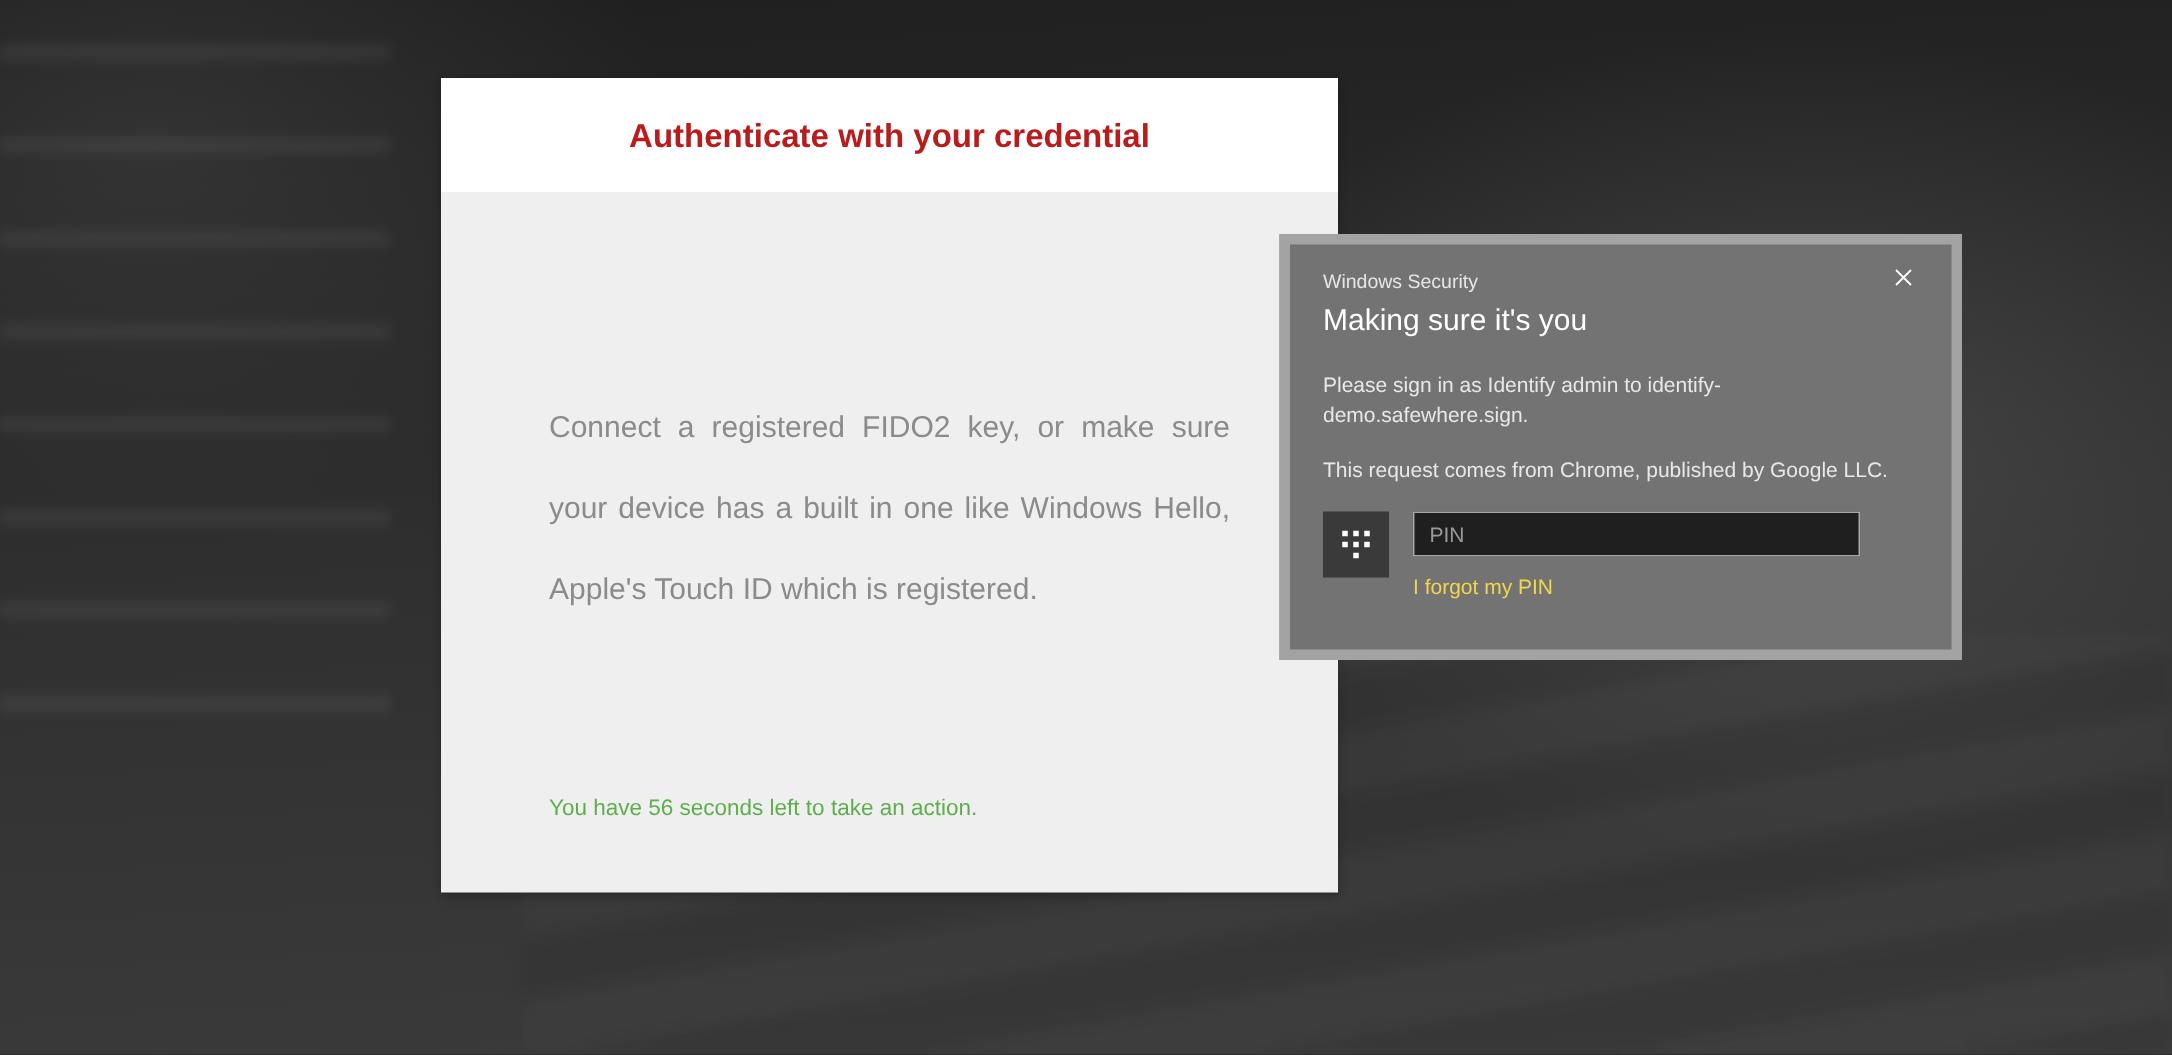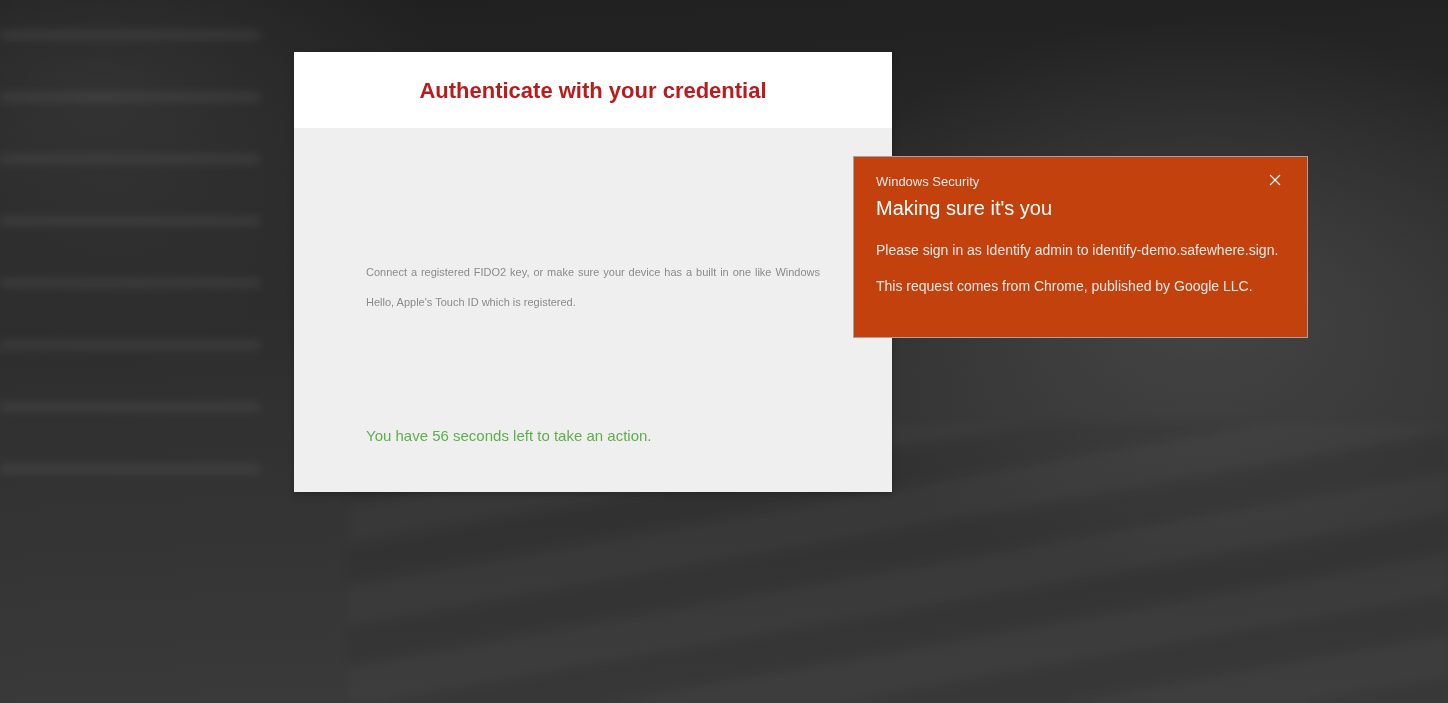--- a/index.html
+++ b/index.html
@@ -68,41 +68,41 @@
       color: #b91c1c;
     }
     .auth-body {
       padding: 130px 72px 30px 72px;
       min-height: 350px;
       display: flex;
       flex-direction: column;
     }
     .auth-instructions {
       color: #8b8b8b;
-      font-size: 11px;
+      font-size: 20px;
       line-height: 2.7;
       text-align: justify;
       text-align-last: left;
     }
     .auth-countdown {
       margin-top: auto;
       padding-top: 110px;
       padding-bottom: 18px;
       color: #5fae4e;
       font-size: 15px;
     }
 
     
     .win-sec {
       position: absolute;
       left: 853px;
       top: 156px;
       width: 455px;
-      background: #c2410c;
-      border: 1px solid #a3a3a3;
+      background: #737373;
+      border: 7px solid #a3a3a3;
       color: #ffffff;
       font-family: "Segoe UI", sans-serif;
     }
     .win-sec-inner { padding: 14px 22px 22px 22px; }
     .win-sec-top {
       display: flex;
       justify-content: space-between;
       align-items: center;
       margin-bottom: 6px;
     }
@@ -211,15 +211,34 @@
           <svg viewBox="0 0 12 12">
               <path d="M1 1 L11 11 M11 1 L1 11" stroke="#ffffff" stroke-width="1.2" fill="none"></path>
             </svg>
         </span>
       </div>
     </div>
     <div class="win-sec-heading">Making sure it's you</div>
     <div class="win-sec-line1">Please sign in as Identify admin to identify-demo.safewhere.sign.</div>
     <div class="win-sec-line2">This request comes from Chrome, published by Google LLC.</div>
 
+    <div class="pin-row">
+      <div class="keypad-icon">
+        <svg viewBox="0 0 24 24">
+          <g fill="#ffffff">
+            <rect x="2" y="2" width="4" height="4"></rect>
+            <rect x="10" y="2" width="4" height="4"></rect>
+            <rect x="18" y="2" width="4" height="4"></rect>
+            <rect x="2" y="10" width="4" height="4"></rect>
+            <rect x="10" y="10" width="4" height="4"></rect>
+            <rect x="18" y="10" width="4" height="4"></rect>
+            <rect x="10" y="18" width="4" height="4"></rect>
+          </g>
+        </svg>
+      </div>
+      <div class="pin-col">
+        <input type="password" class="pin-input" placeholder="PIN" style="">
+        <div class="forgot-link">I forgot my PIN</div>
+      </div>
+    </div>
 
   </div>
 </div>
 
 </body></html>

